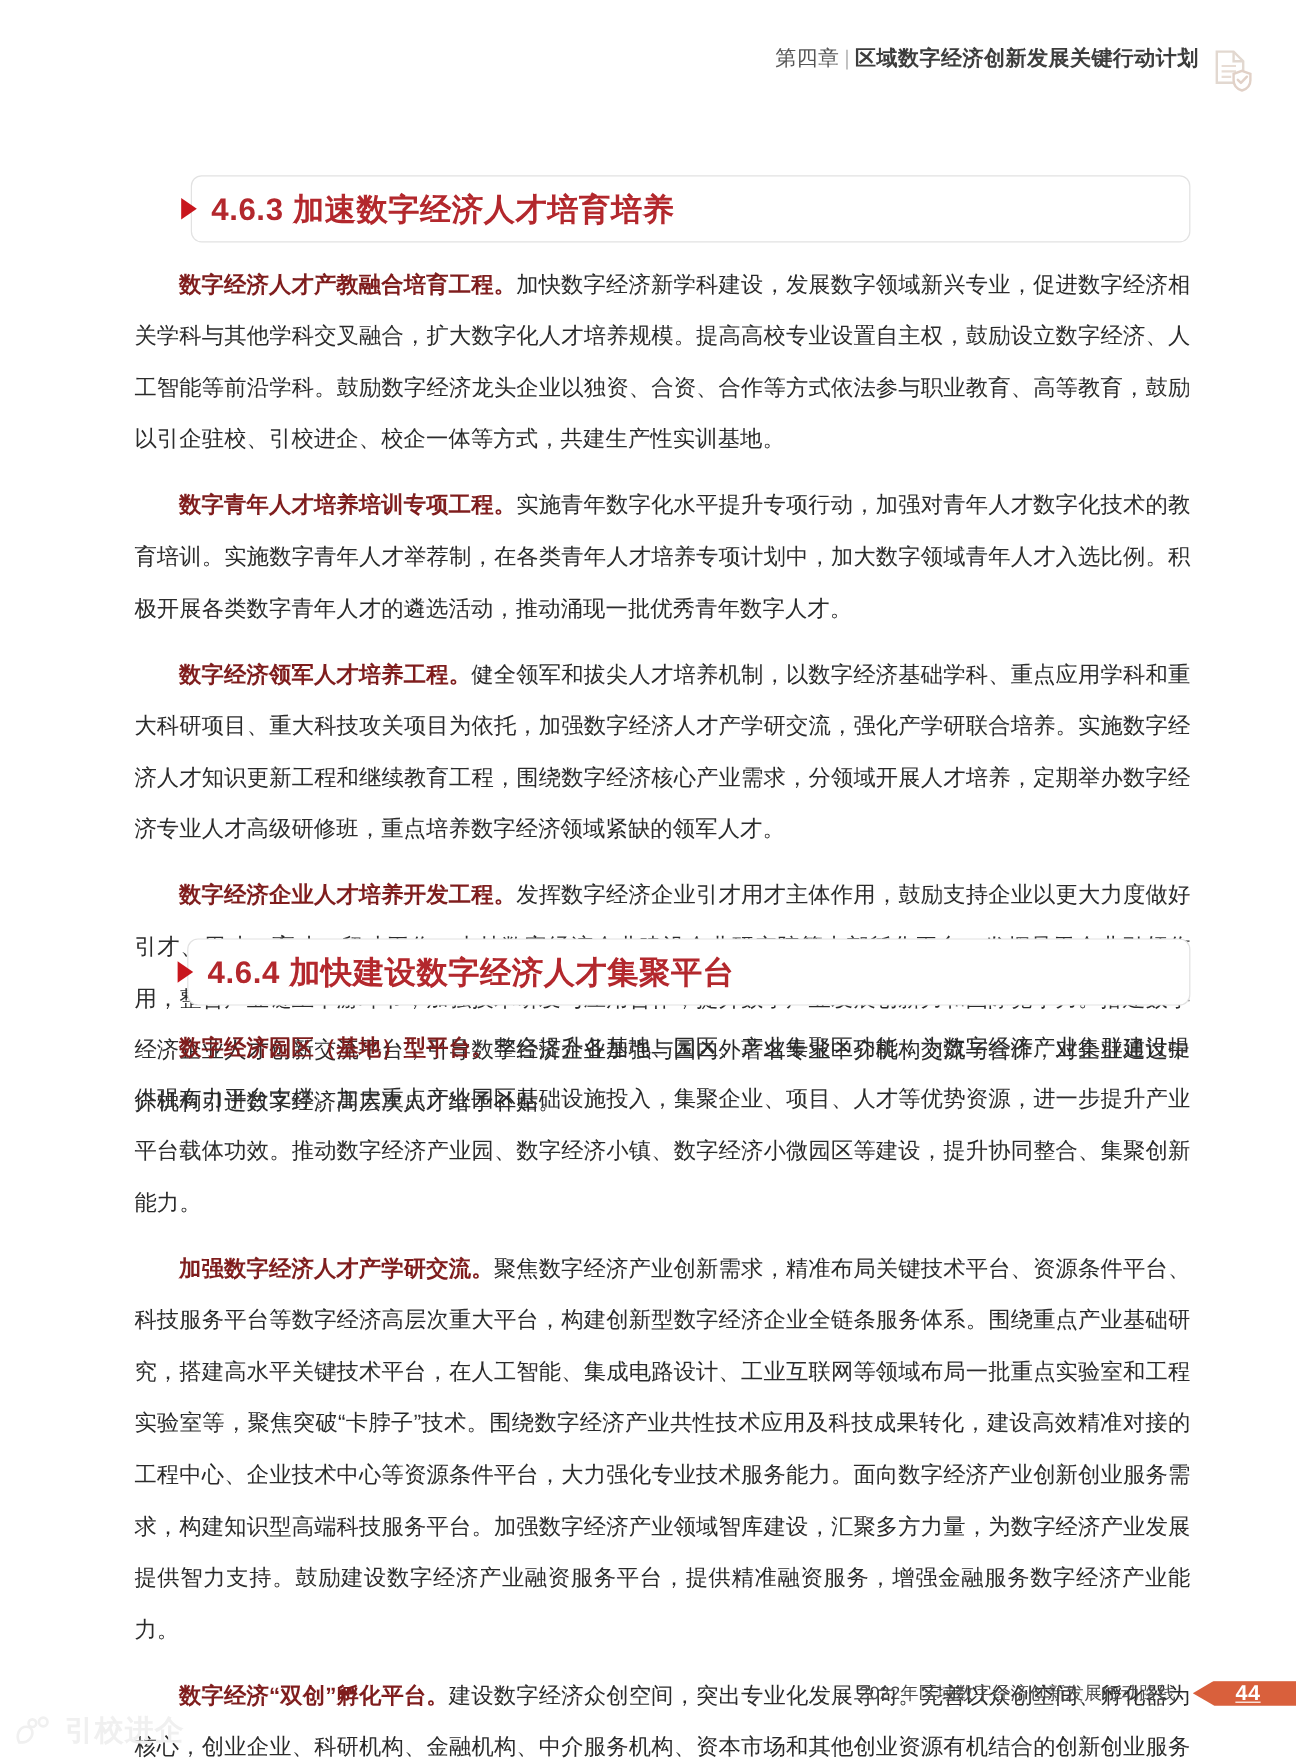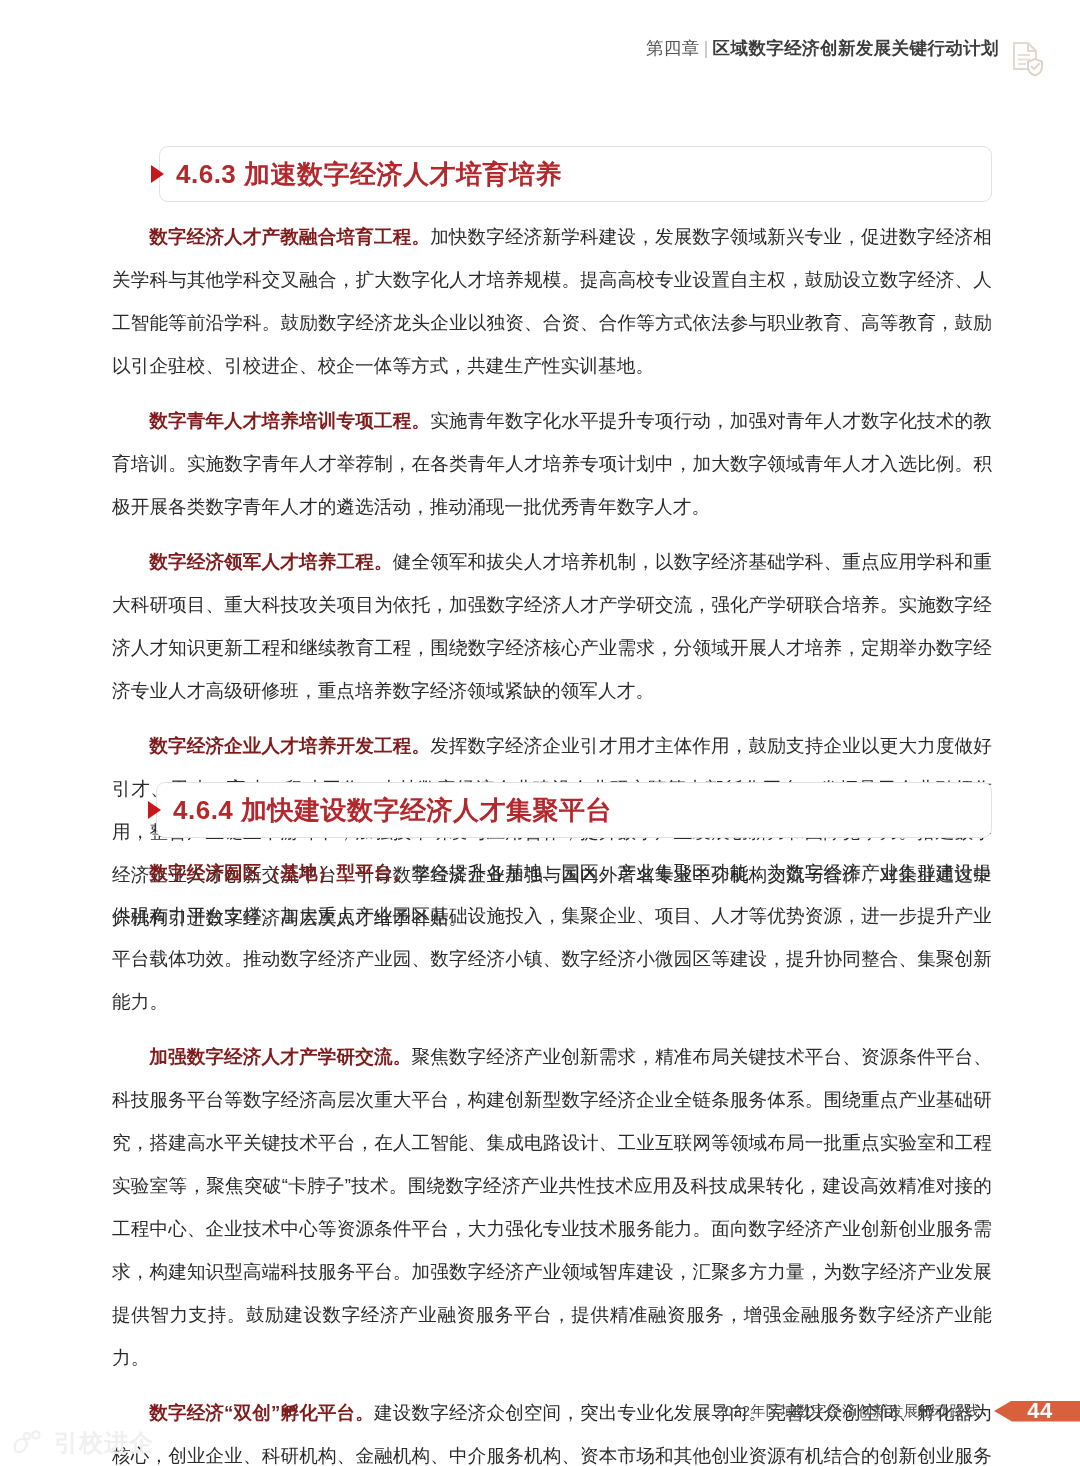--- a/index.html
+++ b/index.html
@@ -131,31 +131,32 @@
   .footer-text {
     font-size: 15px;
     color: #4a4a4a;
     letter-spacing: 0.3px;
     margin-right: 14px;
     white-space: nowrap;
   }
   .page-number-badge {
     background: #d9603c;
     color: #ffffff;
-    font-size: 22px;
+    font-size: 18px;
     font-weight: 700;
     height: 21px;
     min-width: 86px;
     display: flex;
     align-items: center;
     justify-content: center;
     padding: 0 16px 0 22px;
     margin-right: 0;
     clip-path: polygon(18px 0, 100% 0, 100% 100%, 18px 100%, 0 50%);
     letter-spacing: 0.5px;
+    text-decoration: underline;
   }
 
   
   .watermark {
     position: absolute;
     left: 12px;
     bottom: 10px;
     display: flex;
     align-items: center;
     gap: 8px;

